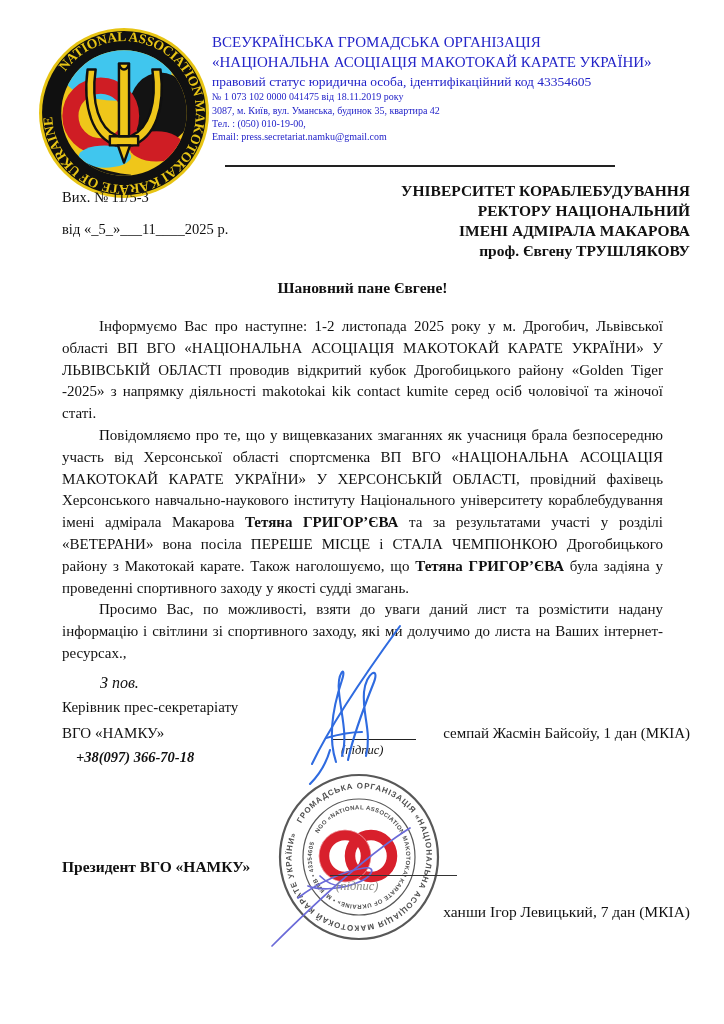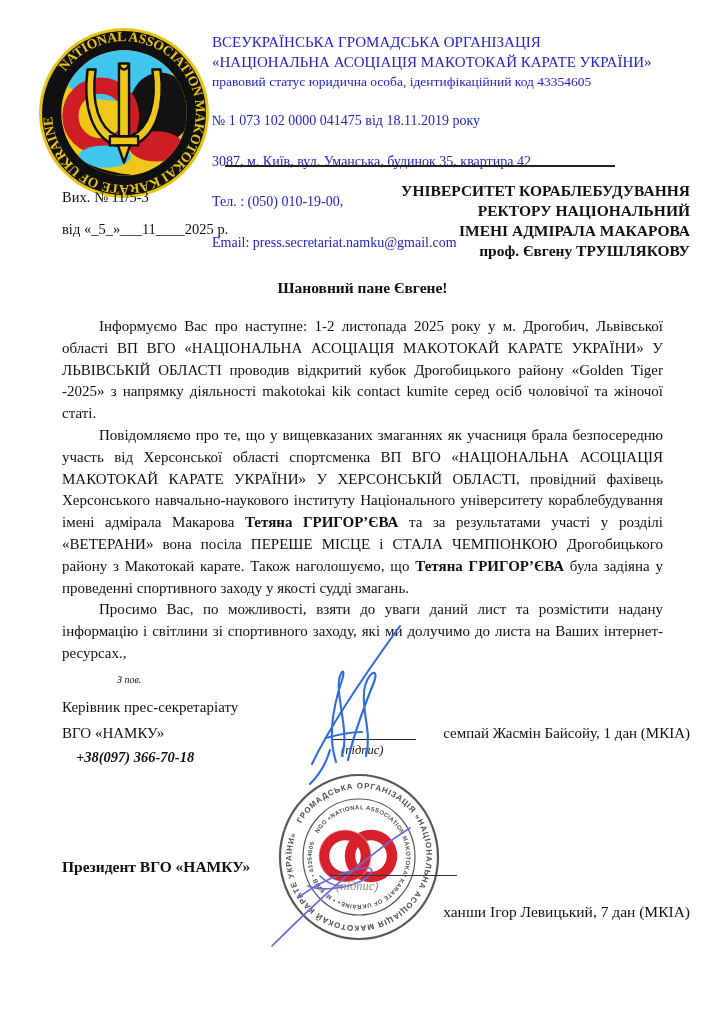--- a/index.html
+++ b/index.html
@@ -6,35 +6,35 @@
   .page{
     position:relative;width:724px;height:1024px;background:#fff;
     color:#111;font-family:"Liberation Serif",serif;overflow:hidden;
   }
   .abs{position:absolute;}
   
   .letterhead{left:212px;top:33px;width:496px;text-align:left;
     color:var(--header-blue,#2323c8);font-weight:normal;line-height:1.32;}
   .lh-1,.lh-2{font-size:15px;}
   .lh-3{font-size:13.5px;}
-  .lh-4,.lh-5,.lh-6,.lh-7{font-size:14px;margin-top:22px;}
+  .lh-4,.lh-5,.lh-6,.lh-7{font-size:10px;}
   .head-rule{left:225px;top:165px;width:390px;border-top:2px solid #222;height:0;}
   
   .ref-number{left:62px;top:189px;font-size:14.5px;}
   .ref-date{left:62px;top:221px;font-size:14.5px;}
   .recipient{right:34px;top:181px;text-align:right;font-weight:bold;
     font-size:15.5px;line-height:1.3;white-space:nowrap;}
   .salutation{left:62px;top:279px;width:601px;text-align:center;
     font-weight:bold;font-size:15.5px;}
   
   .body-text{left:62px;top:316px;width:601px;}
   .body-text p{margin:0;text-indent:37px;text-align:justify;
     font-size:15px;line-height:21.8px;}
   
-  .z-pov{left:100px;top:674px;font-size:10px;font-style:italic;margin-left:17px;}
+  .z-pov{left:100px;top:674px;font-size:16px;font-style:italic;}
   .role-1{left:62px;top:699px;font-size:15px;}
   .org-line{left:62px;top:725px;font-size:15px;}
   .sig-name{right:34px;top:725px;font-size:15px;white-space:nowrap;}
   .phone{left:76px;top:749px;font-size:14.5px;font-style:italic;font-weight:bold;}
   .sig-rule-1{left:331px;top:739px;width:85px;border-top:1.5px solid #222;height:0;}
   .sig-caption-1{left:341px;top:743px;font-size:12.5px;font-style:italic;}
   
   .president-role{left:62px;top:858px;font-size:15.5px;font-weight:bold;}
   .president-name{right:34px;top:858px;font-size:15.5px;white-space:nowrap;margin-top:45px;}
   .sig-rule-2{left:330px;top:875px;width:127px;border-top:1.4px solid #333;height:0;}

